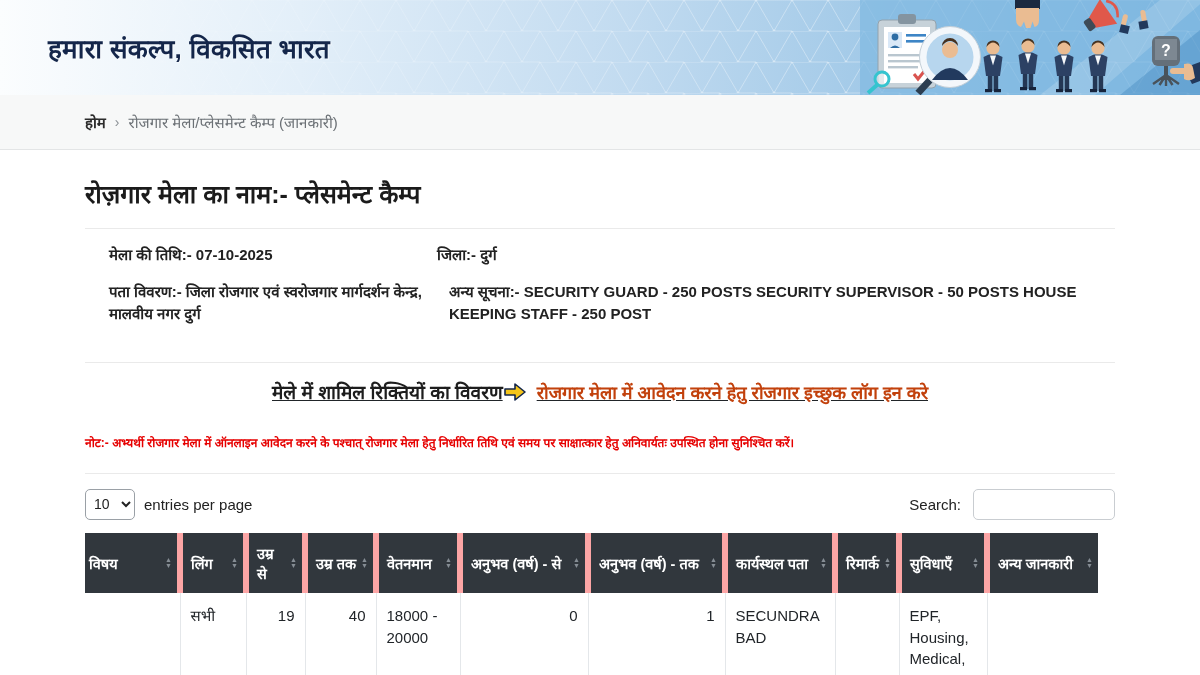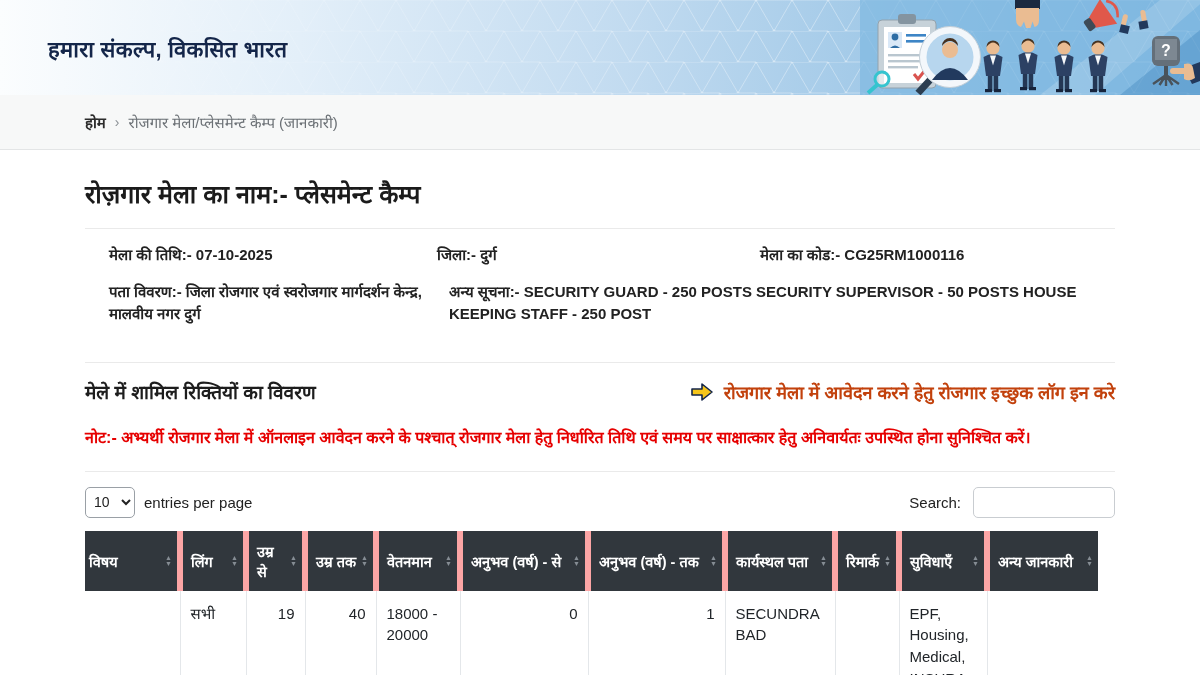--- a/index.html
+++ b/index.html
@@ -6,46 +6,46 @@
   html,body { width:1200px; height:675px; overflow:hidden; background:#fff;
     font-family:"Liberation Sans","DejaVu Sans",sans-serif; color:#212529; }
 
   
   .banner { position:relative; height:95px; overflow:hidden;
     background:linear-gradient(90deg,#fbfdfe 0%,#e3eff9 25%,#c2dbf0 52%,#a3cae8 72%,#86bbe2 88%,#79b2dd 100%); }
   .mesh { position:absolute; inset:0; opacity:.5;
     -webkit-mask-image:linear-gradient(90deg,transparent 0%,rgba(0,0,0,.55) 35%,#000 65%);
             mask-image:linear-gradient(90deg,transparent 0%,rgba(0,0,0,.55) 35%,#000 65%); }
   .banner-title { position:absolute; left:48px; top:50%; transform:translateY(-50%);
-    font-size:22px; font-weight:700; color:#14264a; letter-spacing:.3px;
+    font-size:26px; font-weight:700; color:#14264a; letter-spacing:.3px;
     text-shadow:1px 1px 0 rgba(255,255,255,.55);text-align:right; }
   .illus { position:absolute; right:0; top:0; height:95px; width:340px; }
 
   
   .crumbbar { height:55px; background:#f7f8f8; border-bottom:1px solid #e3e5e6;
     display:flex; align-items:center; padding-left:85px; gap:9px; font-size:15px; }
   .crumb-home { font-weight:700; color:#2b2b2b; text-decoration:none; }
   .crumb-sep { color:#8a8f94; font-size:14px; }
   .crumb-cur { color:#6b7075; }
 
   
   .container { margin:0 85px; width:1030px; }
   .page-title { padding-top:26px; font-size:25px; font-weight:700; color:#1b1b1b; }
   .divider { border-top:1px solid #eaeaea; margin-top:18px; }
 
   .details { padding:15px 0 18px 24px; font-size:15px; font-weight:600; color:#222; line-height:1.5; }
   .details-row1 { display:grid; grid-template-columns:320px 315px 1fr; column-gap:8px; }
   .details-row2 { display:grid; grid-template-columns:320px 1fr; column-gap:20px; margin-top:14px; }
 
-  .section-row { display:flex; justify-content:space-between; align-items:center; padding:16px 0 2px; }
+  .section-row { display:flex; justify-content:center; align-items:center; padding:16px 0 2px;text-decoration:underline; }
   .section-heading { font-size:19px; font-weight:700; color:#1d1d1d; }
   .login-link { display:flex; align-items:center; gap:10px; text-decoration:none;
     color:#c2410c; font-size:18px; font-weight:700; }
 
-  .note { margin:17px 0 20px; color:#e60000; font-weight:700; font-size:16px; line-height:1.7; }
+  .note { margin:26px 0 20px; color:#e60000; font-weight:700; font-size:12px; line-height:1.7; }
 
   .controls { display:flex; justify-content:space-between; align-items:flex-start; padding:15px 0 13px; }
   .entries { display:flex; align-items:center; gap:9px; font-size:15px; color:#222; }
   .entries select { width:50px; height:31px; border:1px solid #9aa0a6; border-radius:5px;
     font-size:14px; padding:0 4px; background:#fff; color:#222; }
   .search { display:flex; align-items:center; gap:12px; font-size:15px; color:#222; }
   .search input { width:142px; height:31px; border:1px solid #c9cdd1; border-radius:5px; padding:4px 8px; font-size:14px; }
 
   
   table { width:1013px; border-collapse:collapse; table-layout:fixed; }
@@ -171,21 +171,20 @@
 
 <div class="container">
 
   <h1 class="page-title">रोज़गार मेला का नाम:- प्लेसमेन्ट कैम्प</h1>
   <div class="divider"></div>
 
   <div class="details">
     <div class="details-row1">
       <span>मेला की तिथि:- 07-10-2025</span>
       <span>जिला:- दुर्ग</span>
-      <span>मेला का कोड:- CG25RM1000116</span>
     </div>
     <div class="details-row2">
       <span>पता विवरण:- जिला रोजगार एवं स्वरोजगार मार्गदर्शन केन्द्र, मालवीय नगर दुर्ग</span>
       <span>अन्य सूचना:- SECURITY GUARD - 250 POSTS SECURITY SUPERVISOR - 50 POSTS HOUSE KEEPING STAFF - 250 POST</span>
     </div>
   </div>
   <div class="divider"></div>
 
   <div class="section-row">
     <div class="section-heading">मेले में शामिल रिक्तियों का विवरण</div>

